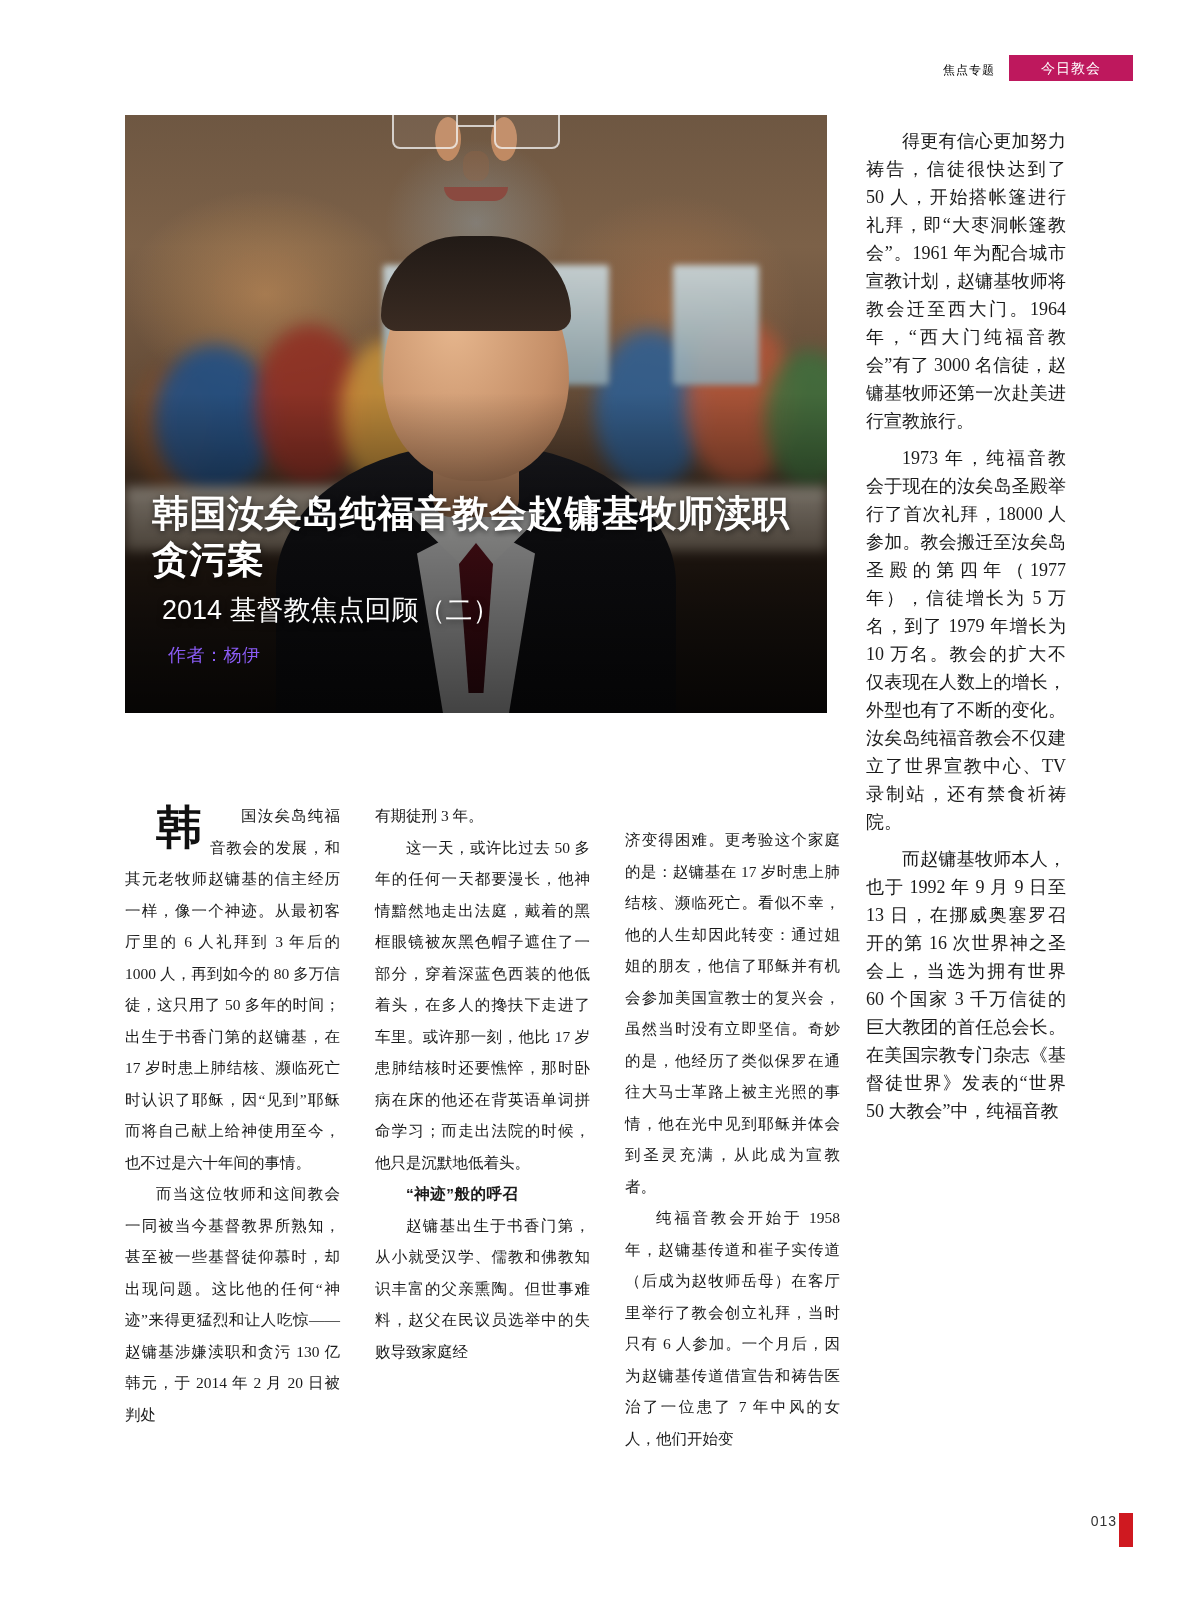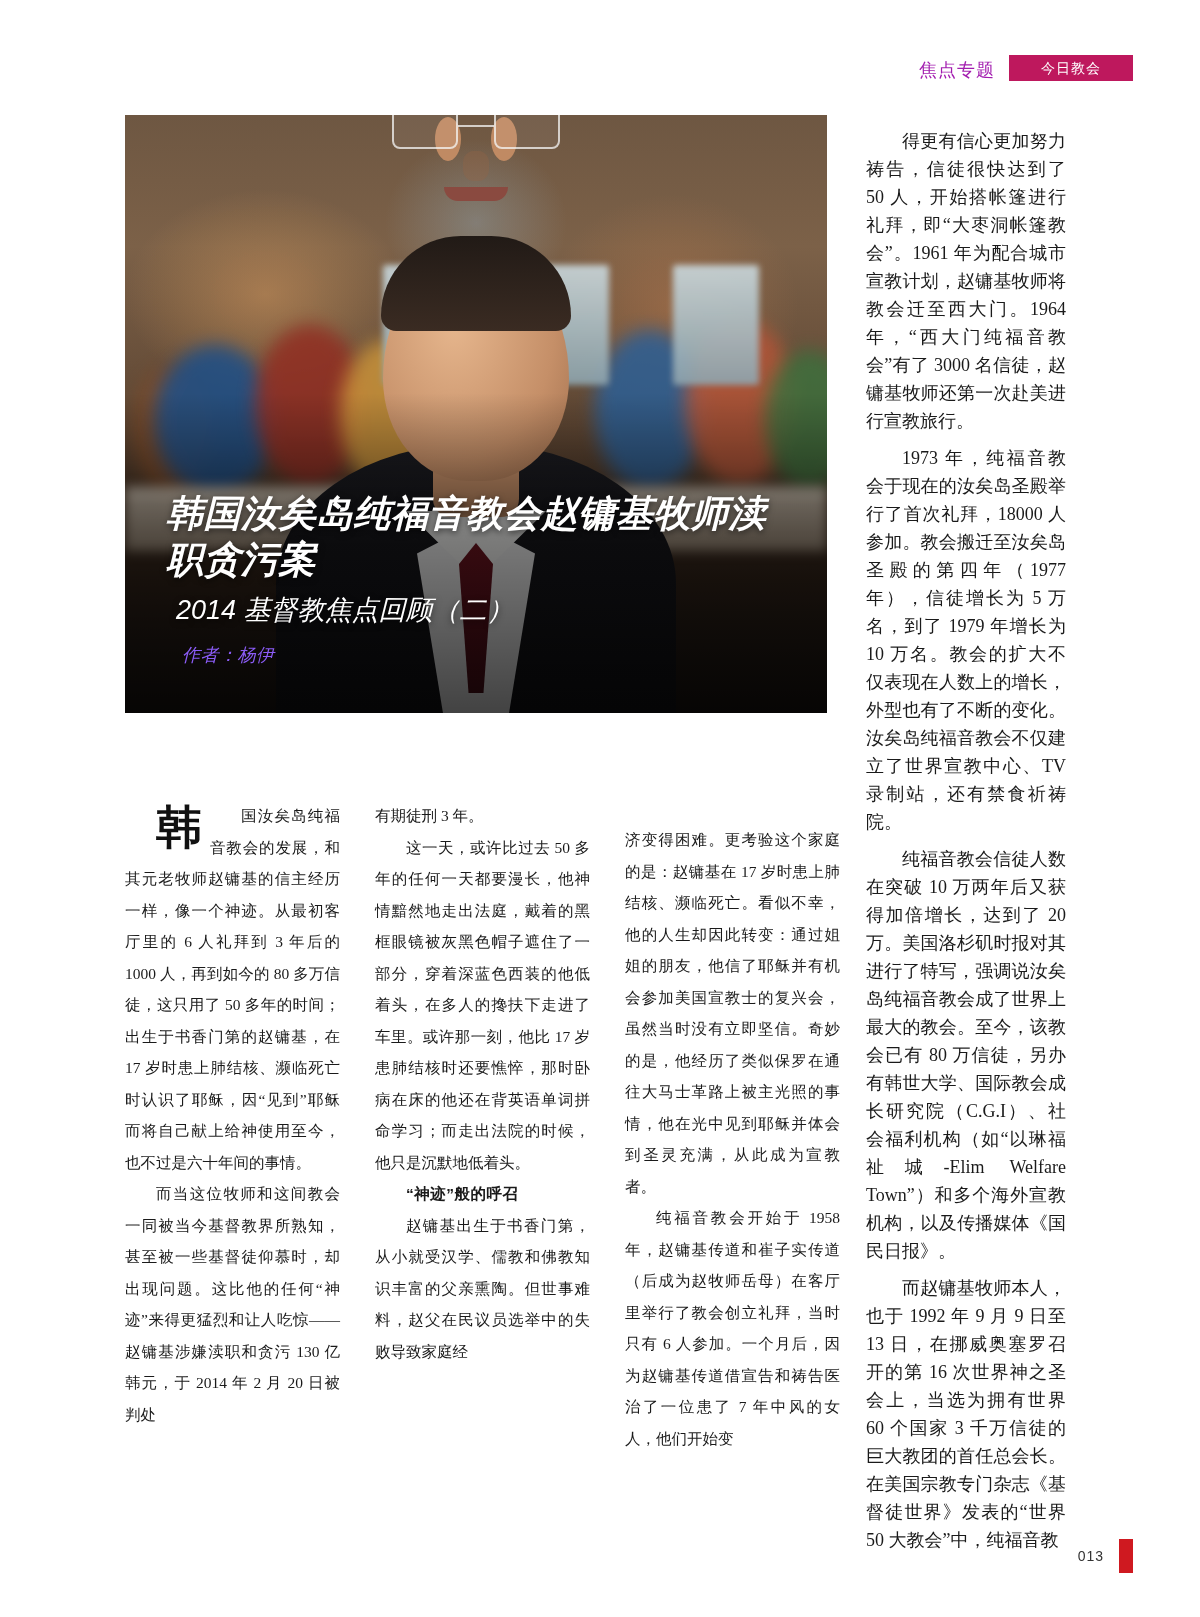--- a/index.html
+++ b/index.html
@@ -20,22 +20,22 @@
   .header {
     position: absolute;
     top: 55px;
     right: 67px;
     display: flex;
     align-items: stretch;
     height: 26px;
   }
   .header-cat {
     font-family: "Liberation Sans", sans-serif;
-    font-size: 18px;
-    color: #a21caf;
+    font-size: 12px;
+    color: #000000;
     letter-spacing: 1px;
     padding: 4px 14px 0 0;
     line-height: 22px;
   }
   .header-tag {
     background: #be185d;
     color: #ffffff;
     font-family: "Liberation Sans", sans-serif;
     font-size: 14px;
     letter-spacing: 1px;
@@ -148,23 +148,22 @@
   }
   .fig-nose {
     position: absolute; bottom: 300px; left: 50%; transform: translateX(-50%);
     width: 26px; height: 30px; background: rgba(150,100,70,.35); border-radius: 40%;
   }
   .hero-scrim {
     position: absolute; left: 0; right: 0; bottom: 0; height: 320px;
     background: linear-gradient(180deg, rgba(0,0,0,0) 0%, rgba(0,0,0,.45) 35%, rgba(0,0,0,.72) 100%);
   }
   .hero-text {
-    position: absolute; left: 41px; bottom: 30px; right: 30px;
+    position: absolute; left: 27px; bottom: 30px; right: 30px;
     color: #ffffff;
-    font-style: italic;
   }
   .hero-title {
     font-family: "Liberation Sans", sans-serif;
     font-weight: bold;
     font-size: 37px;
     line-height: 46px;
     letter-spacing: 0.5px;
     margin: 0 0 10px 0;
     text-shadow: 0 2px 6px rgba(0,0,0,.6);
   }
@@ -239,24 +238,23 @@
     line-height: 28px;
     text-align: justify;
     text-justify: inter-ideograph;
     text-indent: 2em;
   }
 
   
   .footer {
     position: absolute;
     right: 67px;
-    bottom: 44px;
+    bottom: 70px;
     display: flex;
-    align-items: center;
-    gap: 15px;
+    gap: 2px;
   }
   .page-num {
     font-family: "Liberation Sans", sans-serif;
     font-size: 14px;
     color: #333;
     letter-spacing: 1px;
   }
   .footer-bar {
     width: 14px;
     height: 34px;
@@ -312,21 +310,20 @@
   <div class="hero-text">
     <h1 class="hero-title">韩国汝矣岛纯福音教会赵镛基牧师渎职贪污案</h1>
     <div class="hero-sub">2014 基督教焦点回顾（二）</div>
     <div class="hero-author">作者：杨伊</div>
   </div>
 </div>
 
 <div class="col-far-right">
   <p>得更有信心更加努力祷告，信徒很快达到了 50 人，开始搭帐篷进行礼拜，即“大枣洞帐篷教会”。1961 年为配合城市宣教计划，赵镛基牧师将教会迁至西大门。1964 年，“西大门纯福音教会”有了 3000 名信徒，赵镛基牧师还第一次赴美进行宣教旅行。</p>
   <p>1973 年，纯福音教会于现在的汝矣岛圣殿举行了首次礼拜，18000 人参加。教会搬迁至汝矣岛圣殿的第四年（1977 年），信徒增长为 5 万名，到了 1979 年增长为 10 万名。教会的扩大不仅表现在人数上的增长，外型也有了不断的变化。汝矣岛纯福音教会不仅建立了世界宣教中心、TV 录制站，还有禁食祈祷院。</p>
-  <p>纯福音教会信徒人数在突破 10 万两年后又获得加倍增长，达到了 20 万。美国洛杉矶时报对其进行了特写，强调说汝矣岛纯福音教会成了世界上最大的教会。至今，该教会已有 80 万信徒，另办有韩世大学、国际教会成长研究院（C.G.I）、社会福利机构（如“以琳福祉城-Elim Welfare Town”）和多个海外宣教机构，以及传播媒体《国民日报》。</p>
   <p>而赵镛基牧师本人，也于 1992 年 9 月 9 日至 13 日，在挪威奥塞罗召开的第 16 次世界神之圣会上，当选为拥有世界 60 个国家 3 千万信徒的巨大教团的首任总会长。在美国宗教专门杂志《基督徒世界》发表的“世界 50 大教会”中，纯福音教</p>
 </div>
 
 <div class="columns">
   <div class="col">
     <p class="dropcap-para">
       <span class="dropcap">韩</span><span>国汝矣岛纯福音教会的发展，和其元老牧师赵镛基的信主经历一样，像一个神迹。从最初客厅里的 6 人礼拜到 3 年后的 1000 人，再到如今的 80 多万信徒，这只用了 50 多年的时间；出生于书香门第的赵镛基，在 17 岁时患上肺结核、濒临死亡时认识了耶稣，因“见到”耶稣而将自己献上给神使用至今，也不过是六十年间的事情。</span>
     </p>
     <p>而当这位牧师和这间教会一同被当今基督教界所熟知，甚至被一些基督徒仰慕时，却出现问题。这比他的任何“神迹”来得更猛烈和让人吃惊——赵镛基涉嫌渎职和贪污 130 亿韩元，于 2014 年 2 月 20 日被判处</p>
   </div>

